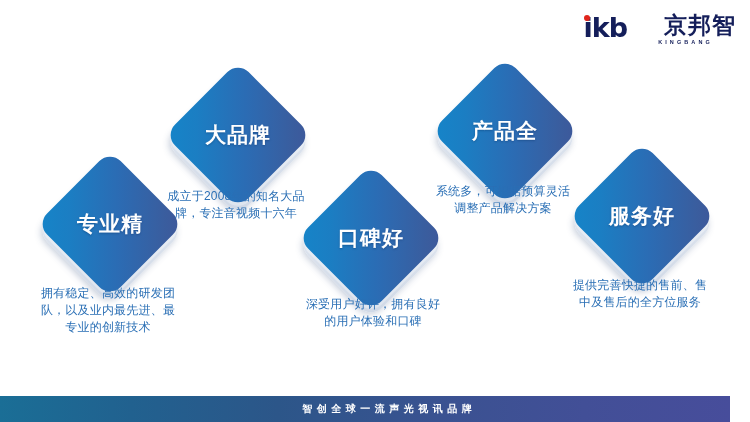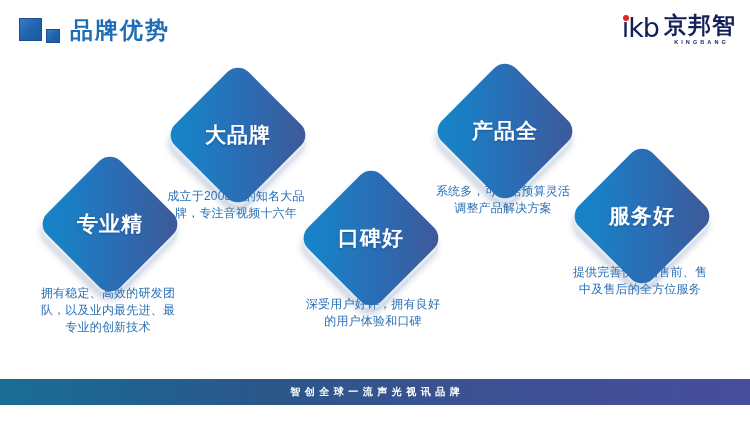--- a/index.html
+++ b/index.html
@@ -53,21 +53,21 @@
   #logo {
     position: absolute;
     right: 14px; top: 13px;
     height: 34px;
     display: flex;
     align-items: flex-start;
   }
   #logo-mark {
     position: relative;
     font-size: 27px;
-    font-weight: normal;
+    font-weight: bold;
     color: #141e5a;
     line-height: 30px;
     letter-spacing: -1px;
     font-family: "DejaVu Sans", sans-serif;
   }
   #logo-dot {
     position: absolute;
     left: 1px; top: 2px;
     width: 6px; height: 6px;
     border-radius: 50%;
@@ -78,20 +78,21 @@
     display: flex;
     flex-direction: column;
     align-items: center;
   }
   #logo-cn {
     font-size: 23px;
     font-weight: bold;
     color: #141e5a;
     line-height: 24px;
     letter-spacing: 1px;
+    margin-left: 32px;
   }
   #logo-en {
     font-size: 5.5px;
     font-weight: bold;
     color: #141e5a;
     letter-spacing: 3.1px;
     line-height: 8px;
     margin-top: 1px;
     margin-left: 3px;
   }
@@ -149,46 +150,42 @@
     color: #2a6fb5;
     font-size: 12px;
     line-height: 17px;
     text-align: center;
     letter-spacing: 0.2px;
   }
 
   
   #footer {
     position: absolute;
-    left: 0; bottom: 17px;
-    width: 750px;
+    left: 0; bottom: 0;
+    width: 686px;
     height: 26px;
     background: linear-gradient(to right, #1a6e96 0%, #21618f 18%, #2c5689 38%, #3a5291 60%, #424f97 80%, #474d9b 100%);
     display: flex;
     align-items: center;
     justify-content: center;
+    padding-left: 44px;
   }
   #footer-text {
     color: #ffffff;
     font-size: 10px;
     font-weight: bold;
     letter-spacing: 4.5px;
     text-indent: 4.5px;
   }
 </style>
 </head>
 <body>
 
 <div id="slide">
 
-  <div id="header">
-    <div id="hdr-sq-big" class="hdr-sq"></div>
-    <div id="hdr-sq-small" class="hdr-sq"></div>
-    <div id="header-title">品牌优势</div>
-  </div>
 
   <div id="logo">
     <div id="logo-mark">ikb</div>
     <div id="logo-dot"></div>
     <div id="logo-cn-wrap">
       <div id="logo-cn">京邦智</div>
       <div id="logo-en">KINGBANG</div>
     </div>
   </div>
 
@@ -229,21 +226,21 @@
         </div>
         <div class="caption" style="left: 408px; top: 183px; width: 190px;">系统多，可根据预算灵活<br>调整产品解决方案</div>
       </div>
       <div class="node">
         <div class="diamond-wrap" style="left: 590px; top: 164px;">
           <div class="diamond-shadow"></div>
           <div class="diamond-shadow2"></div>
           <div class="diamond"></div>
           <div class="diamond-label">服务好</div>
         </div>
-        <div class="caption" style="left: 545px; top: 264px; width: 190px;">提供完善快捷的售前、售<br>中及售后的全方位服务</div>
+        <div class="caption" style="left: 545px; top: 277px; width: 190px;">提供完善快捷的售前、售<br>中及售后的全方位服务</div>
       </div>
     </div>
 
   <div id="footer">
     <div id="footer-text">智创全球一流声光视讯品牌</div>
   </div>
 
 </div>
 
 </body></html>

